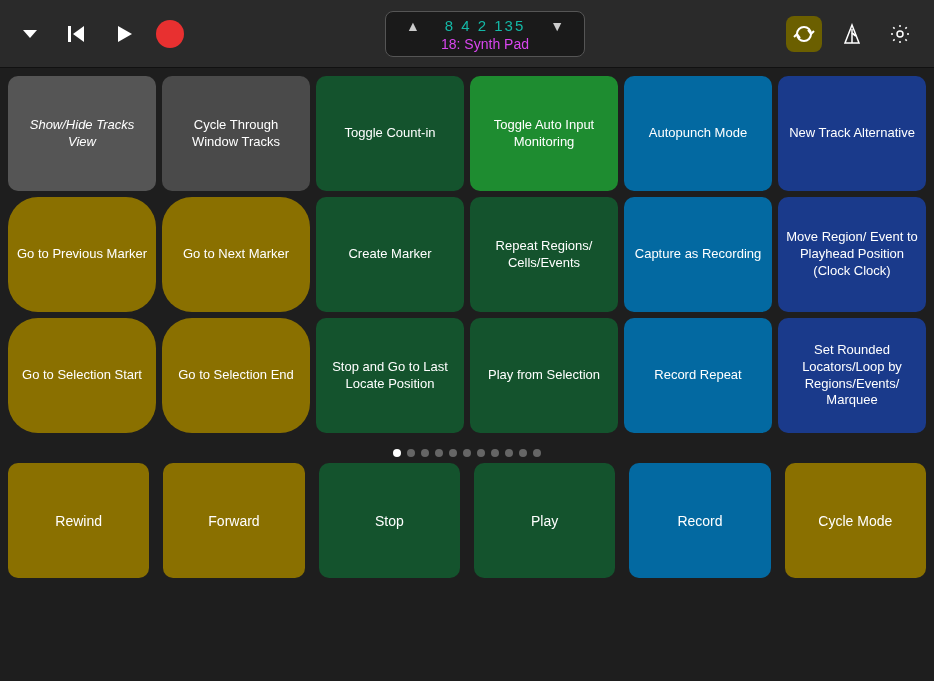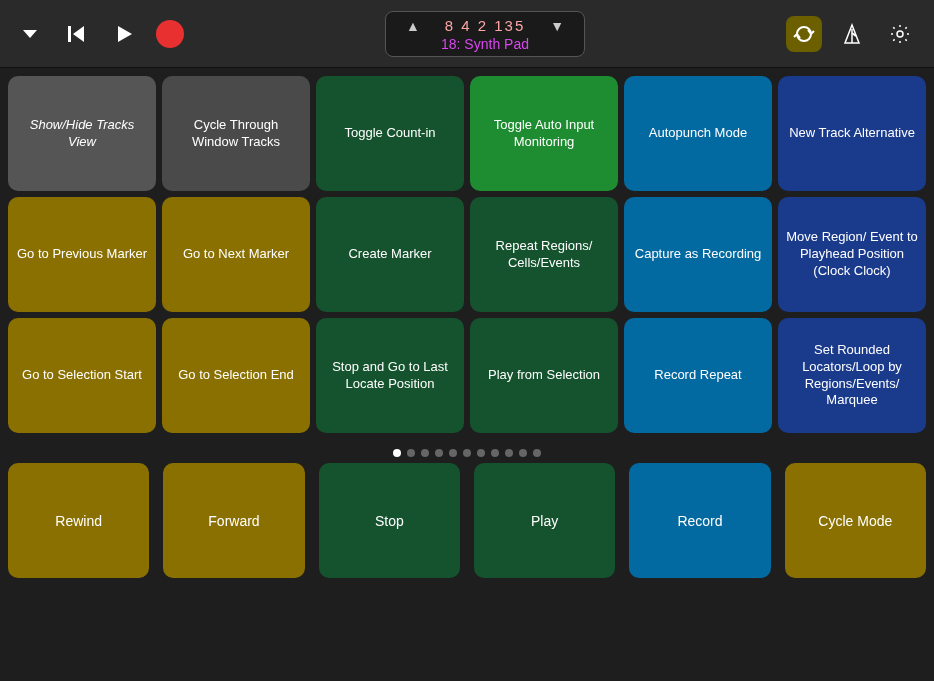--- a/index.html
+++ b/index.html
@@ -77,21 +77,21 @@
 
     .record-circle {
       width: 28px;
       height: 28px;
       background: #e83030;
       border-radius: 50%;
     }
 
     .time-sig {
       font-size: 15px;
-      color: #fca5a5;
+      color: #14b8a6;
       letter-spacing: 2px;
     }
 
     .track-name {
       font-size: 14px;
       color: #d946ef;
     }
 
     .chevron-btn {
       background: none;
@@ -141,21 +141,21 @@
       font-size: 13px;
       font-weight: 500;
       padding: 8px;
       min-height: 115px;
       cursor: pointer;
       line-height: 1.3;
     }
 
     .color-gray    { background: #555555; font-style: italic; }
     .color-dark-gray { background: #4a4a4a; }
-    .color-gold    { background: #8a7000; }
+    .color-gold    { background: #8a7000; border-radius: 30px; }
     .color-green   { background: #14532d; }
     .color-bright-green { background: #1e8c30; }
     .color-red     { background: #0369a1; }
     .color-blue    { background: #1a3a8b; }
 
     
     .dots-row {
       display: flex;
       justify-content: center;
       align-items: center;

